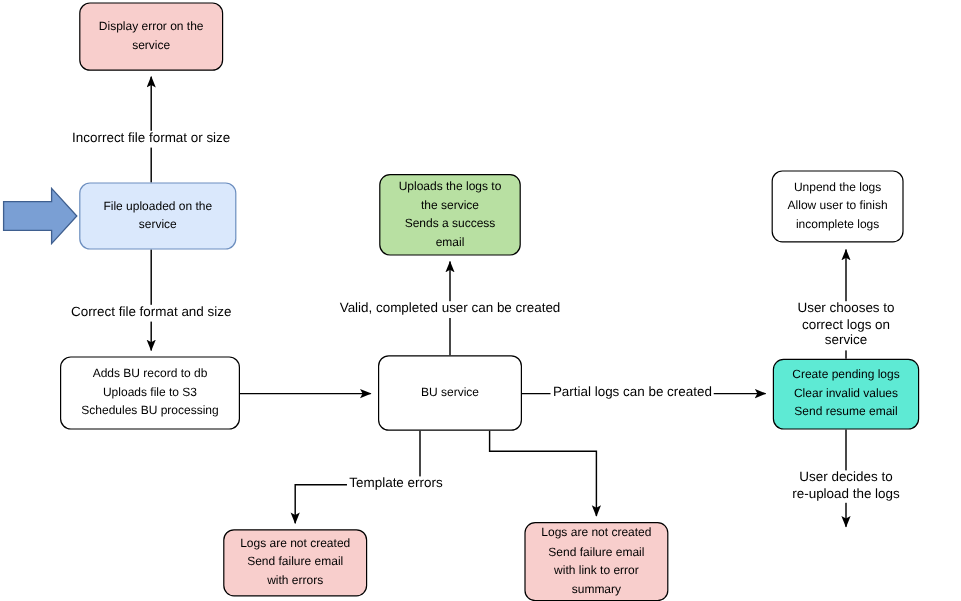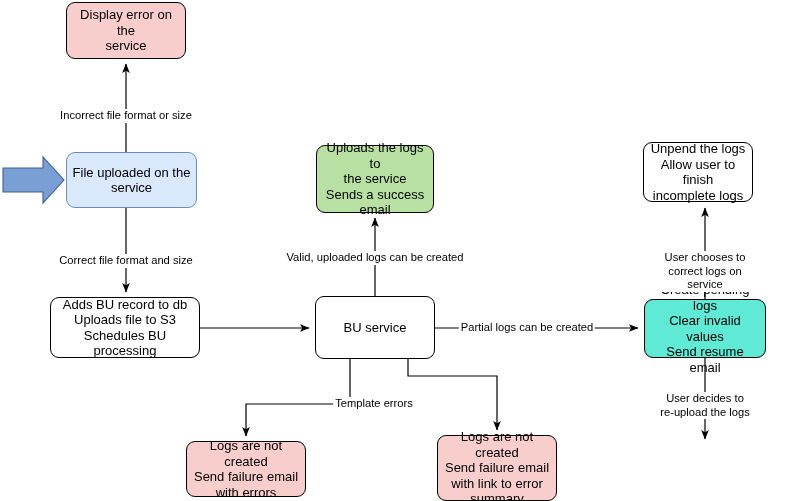--- a/index.html
+++ b/index.html
@@ -25,21 +25,21 @@
   }
   .node {
     position: absolute;
     box-sizing: border-box;
     border: 1px solid #000000;
     border-radius: 9px;
     display: flex;
     align-items: center;
     justify-content: center;
     text-align: center;
-    font-size: 13px;
+    font-size: 10px;
     line-height: 15.5px;
     color: #000000;
     white-space: pre-line;
     padding: 2px 5px;
   }
   .node-white  { background: #ffffff; }
   .node-blue   { background: #dae8fc; border-color: #6c8ebf; }
   .node-pink   { background: #f8cecc; border-color: #000000; }
   .node-green  { background: #b8e0a2; border-color: #000000; }
   .node-yellow { background: #5eead4; border-color: #000000; }
@@ -120,24 +120,24 @@
 
   <div class="node node-yellow" style="left:644px; top:299px; width:122px; height:59px;">Create pending logs
 Clear invalid values
 Send resume email</div>
 
 
   <div class="edge-label el-center" style="left:126px; top:109px;">Incorrect file format or size</div>
 
   <div class="edge-label el-center" style="left:126px; top:254px;">Correct file format and size</div>
 
-  <div class="edge-label el-center" style="left:375px; top:251px;">Valid, uploaded logs can be created</div>
+  <div class="edge-label el-center" style="left:375px; top:251px;">Valid, completed user can be created</div>
 
   <div class="edge-label el-center" style="left:527px; top:321px;">Partial logs can be created</div>
 
-  <div class="edge-label el-center" style="left:330px; top:397px;margin-left:44px;">Template errors</div>
+  <div class="edge-label el-center" style="left:330px; top:397px;">Template errors</div>
 
 
   <div class="edge-label el-center" style="left:705px; top:251px;">User chooses to correct logs on service</div>
 
   <div class="edge-label el-center" style="left:705px; top:392px;">User decides to re-upload the logs</div>
 
 </div>
 
 </body></html>

